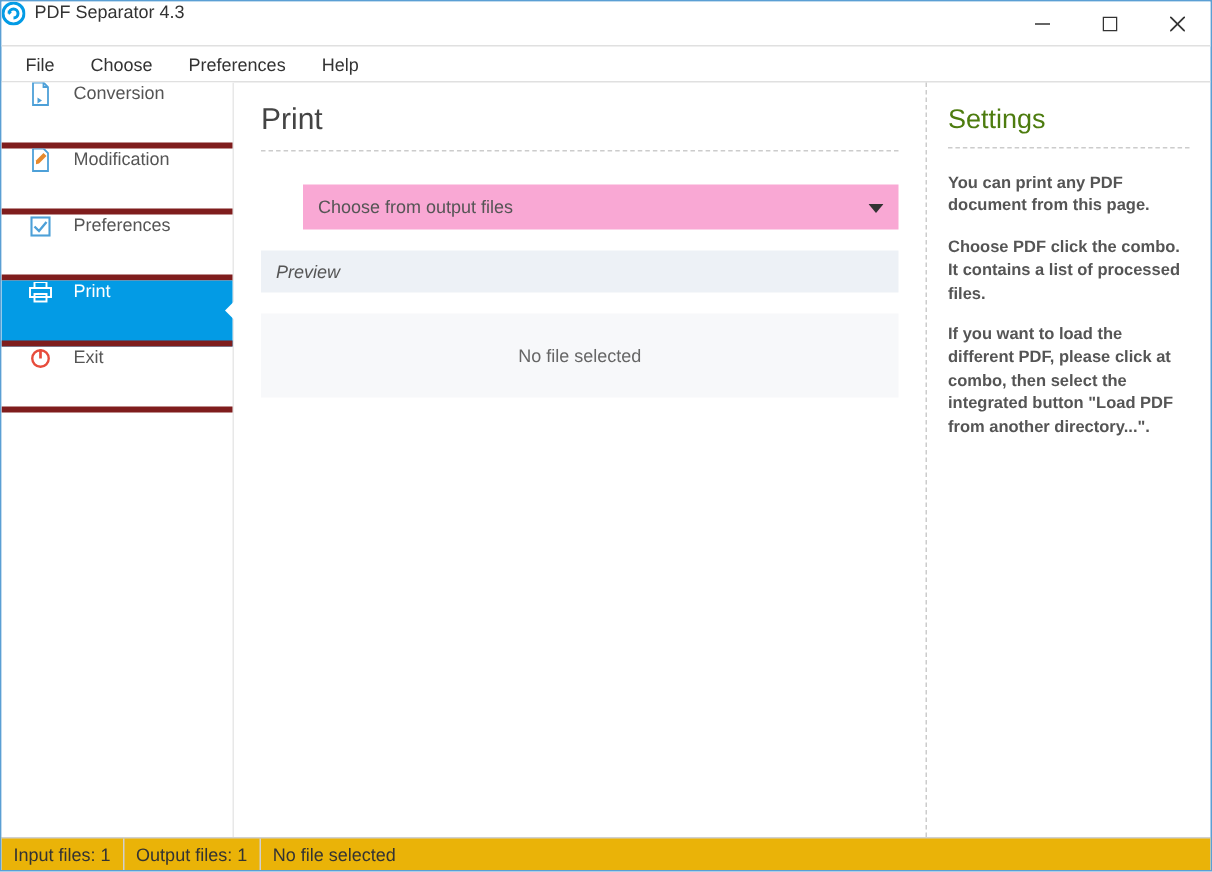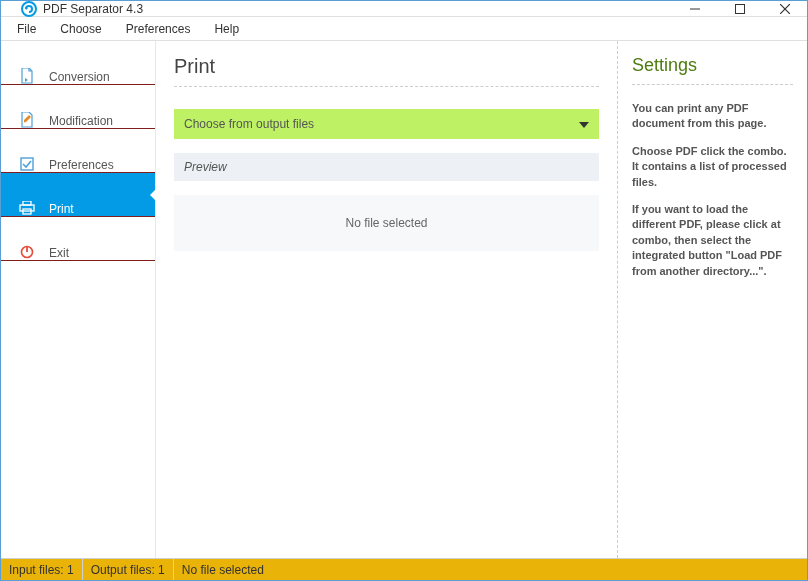--- a/index.html
+++ b/index.html
@@ -8,24 +8,23 @@
   font-size: 13px;
   background: #fff;
   width: 808px;
   height: 581px;
   overflow: hidden;
   border: 1px solid #5a9fd4;
   display: flex;
   flex-direction: column;
 }
 .titlebar {
-  height: 16px;
-  display: flex;
-  align-items: center;
-  padding-left: 20px;
+  height: 30px;
+  display: flex;
+  padding-left: 0;
   border-bottom: 1px solid #e0e0e0;
   background: #fff;
 }
 .titlebar .app-icon { width: 16px; height: 16px; margin-right: 6px; }
 .titlebar .title { flex: 1; font-size: 12px; color: #333; }
 .winbtns { display: flex; height: 100%; }
 .winbtn { width: 45px; display: flex; align-items: center; justify-content: center; color: #333; }
 .menubar {
   height: 24px;
   display: flex;
@@ -45,26 +44,26 @@
 .sidebar {
   width: 155px;
   border-right: 1px solid #e8e8e8;
   background: #fff;
   display: flex;
   flex-direction: column;
 }
 .sidebar-item {
   height: 44px;
   display: flex;
-  align-items: flex-end;
+  align-items: flex-start;
   padding-left: 18px;
   gap: 14px;
   font-size: 12px;
   color: #555;
-  border-bottom: 1px solid #7f1d1d;
+  border-bottom: 4px solid #7f1d1d;
   position: relative;
 }
 .sidebar-item.active {
   background: #039be5;
   color: #fff;
 }
 .sidebar-item.active::after {
   content: "";
   position: absolute;
   right: -1px;
@@ -87,28 +86,29 @@
 .content h1 {
   font-size: 20px;
   font-weight: 400;
   color: #444;
   padding-bottom: 8px;
   border-bottom: 1px dashed #ccc;
   margin-bottom: 22px;
 }
 .combo {
   height: 30px;
-  background: #bef264;
+  background: #f9a8d4;
   display: flex;
   align-items: center;
   padding: 0 10px;
   font-size: 12px;
   color: #555;
   justify-content: space-between;
   margin-bottom: 14px;
+  margin-left: 28px;
 }
 .sectionhdr {
   height: 28px;
   background: #edf1f6;
   display: flex;
   align-items: center;
   padding: 0 10px;
   font-size: 12px;
   color: #555;
   margin-bottom: 14px;

